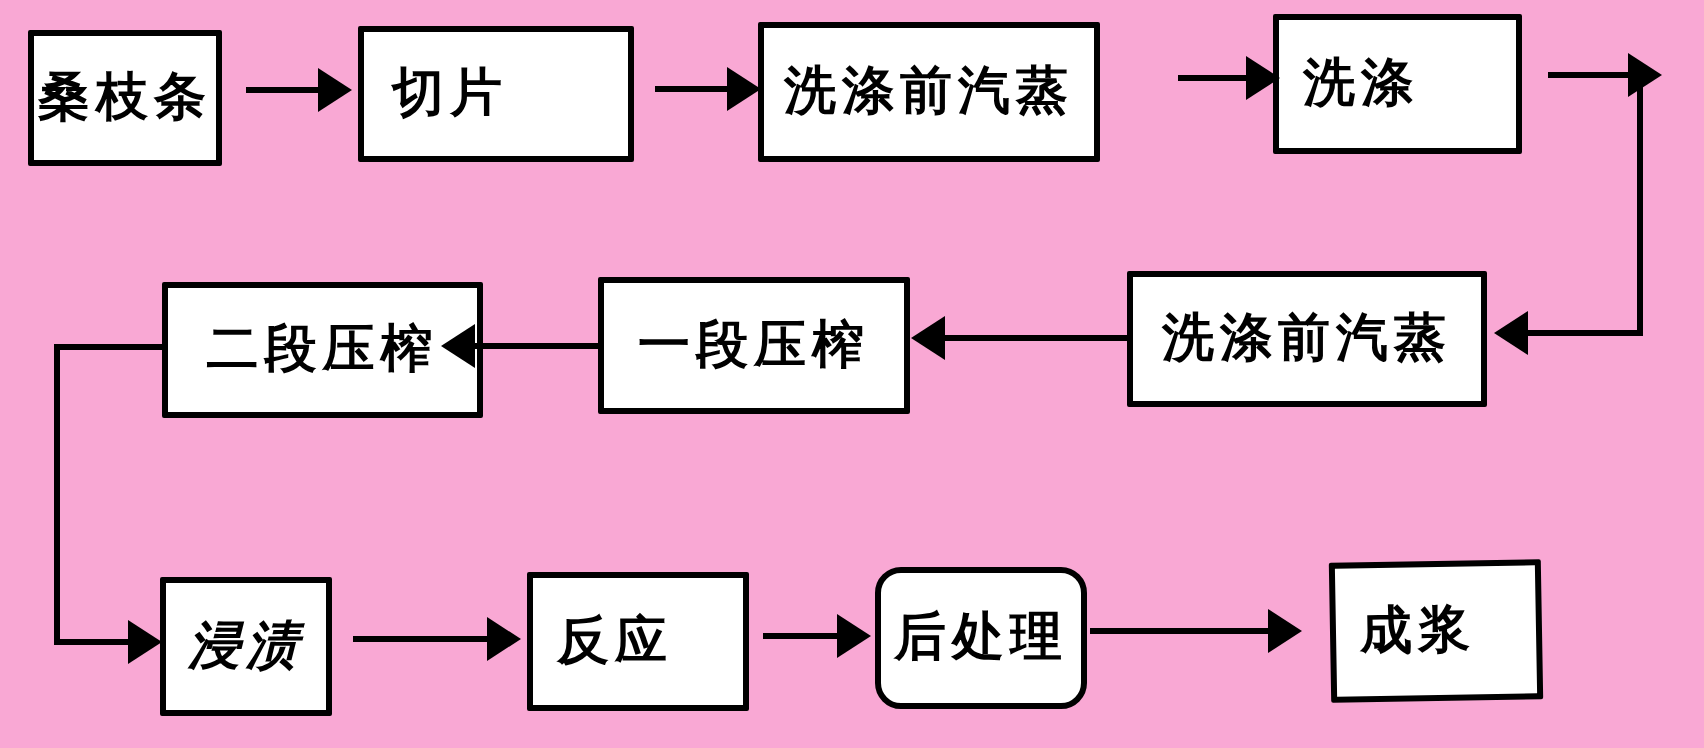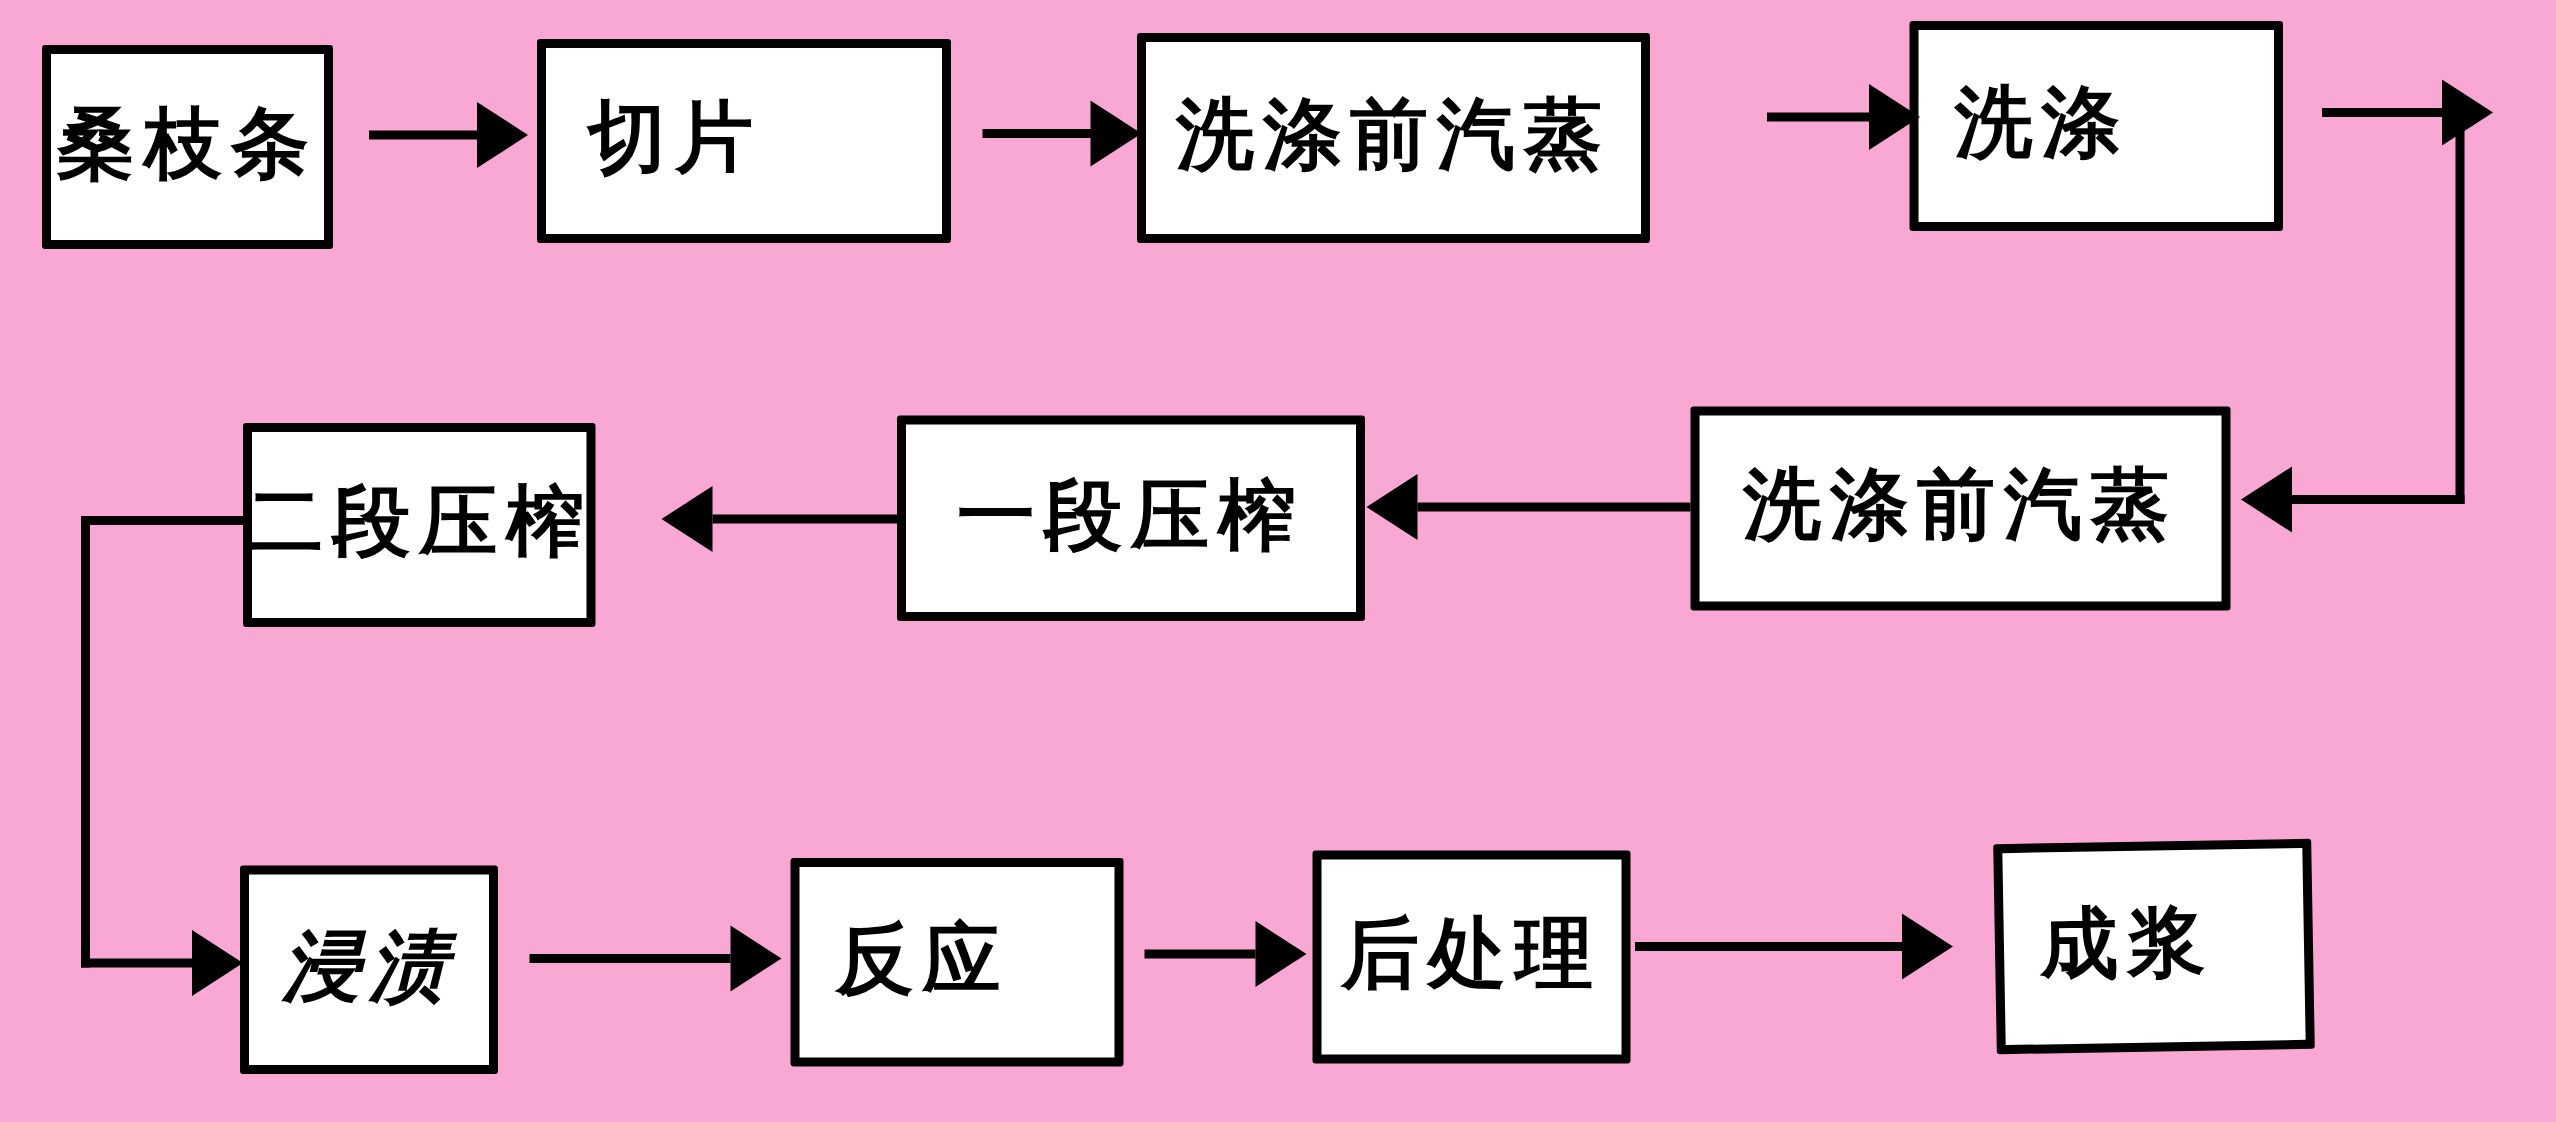--- a/index.html
+++ b/index.html
@@ -83,33 +83,33 @@
   </div>
 
   <div class="node" style="left:1127px; top:271px; width:360px; height:136px;">
     <span class="label compact">洗涤前汽蒸</span>
   </div>
 
   <div class="node" style="left:598px; top:277px; width:312px; height:137px;">
     <span class="label">一段压榨</span>
   </div>
 
-  <div class="node" style="left:162px; top:282px; width:235px; height:136px;">
+  <div class="node" style="left:162px; top:282px; width:321px; height:136px;">
     <span class="label compact">二段压榨</span>
   </div>
 
   <div class="node" style="left:160px; top:577px; width:172px; height:139px;font-style:italic;">
     <span class="label">浸渍</span>
   </div>
 
   <div class="node ta-left" style="left:527px; top:572px; width:222px; height:139px;">
     <span class="label">反应</span>
   </div>
 
-  <div class="node" style="left:875px; top:567px; width:212px; height:142px;">
+  <div class="node" style="left:875px; top:567px; width:212px; height:142px;border-radius:26px;">
     <span class="label">后处理</span>
   </div>
 
   <div class="node ta-left tilt" style="left:1330px; top:561px; width:212px; height:140px;">
     <span class="label">成浆</span>
   </div>
 
   <div class="hline" style="left:246px; top:87px; width:76px;"></div>
   <div class="head-right" style="left:318px; top:68px;"></div>
 

